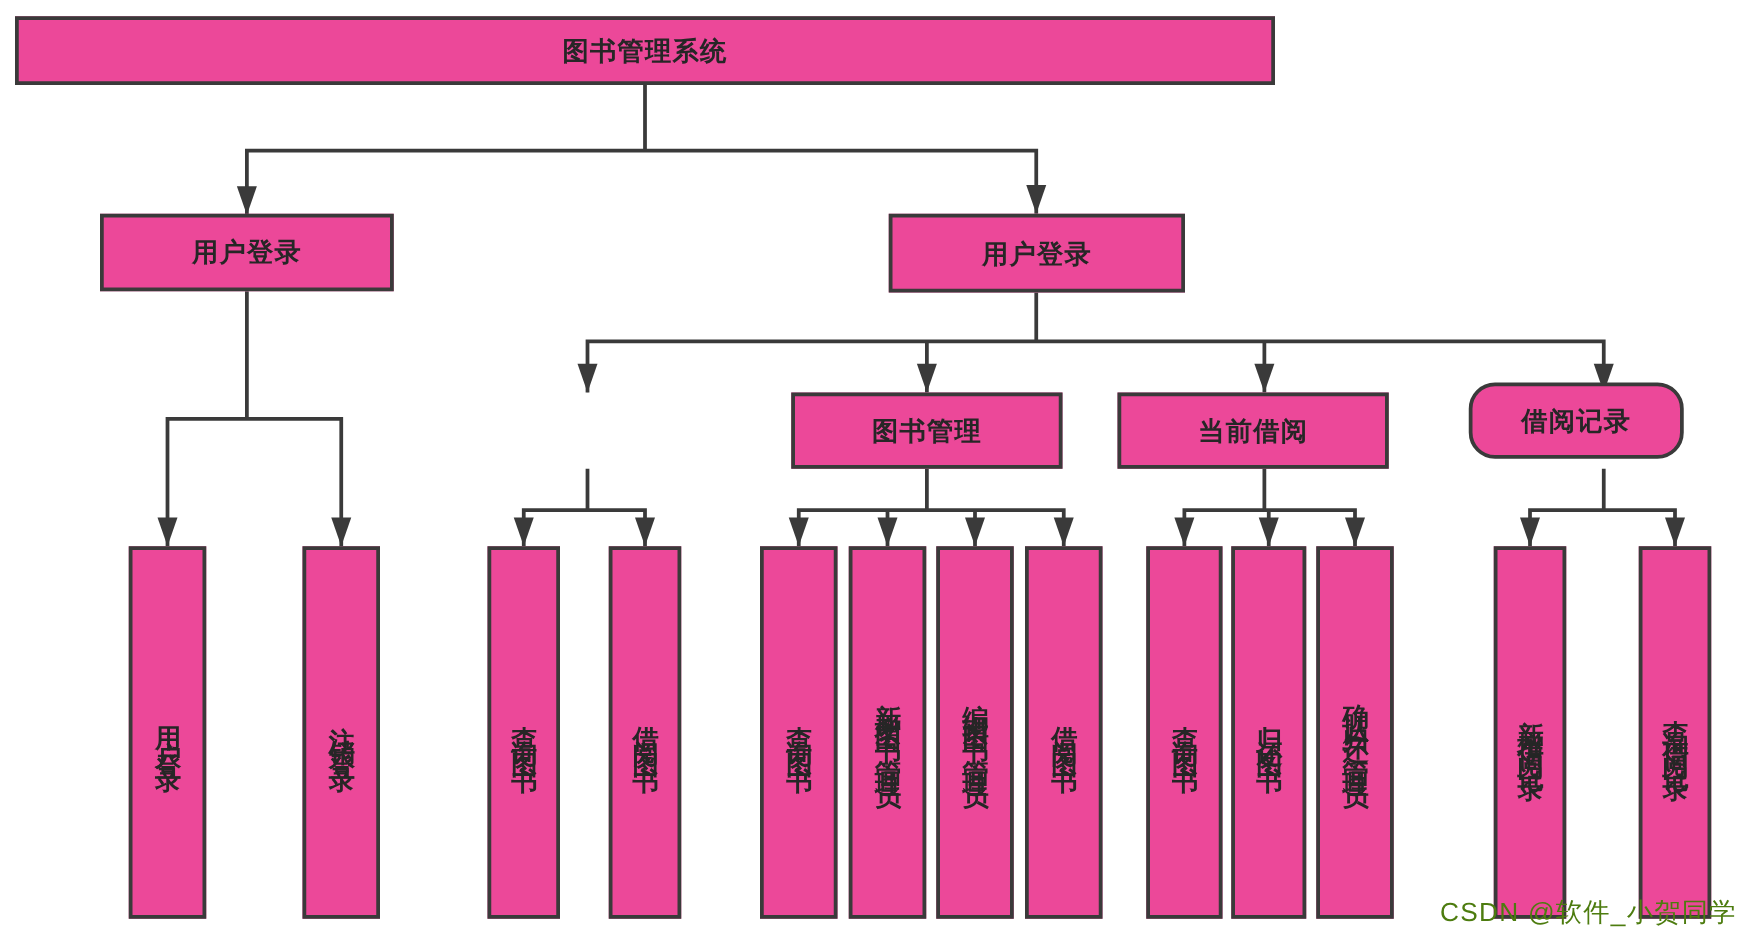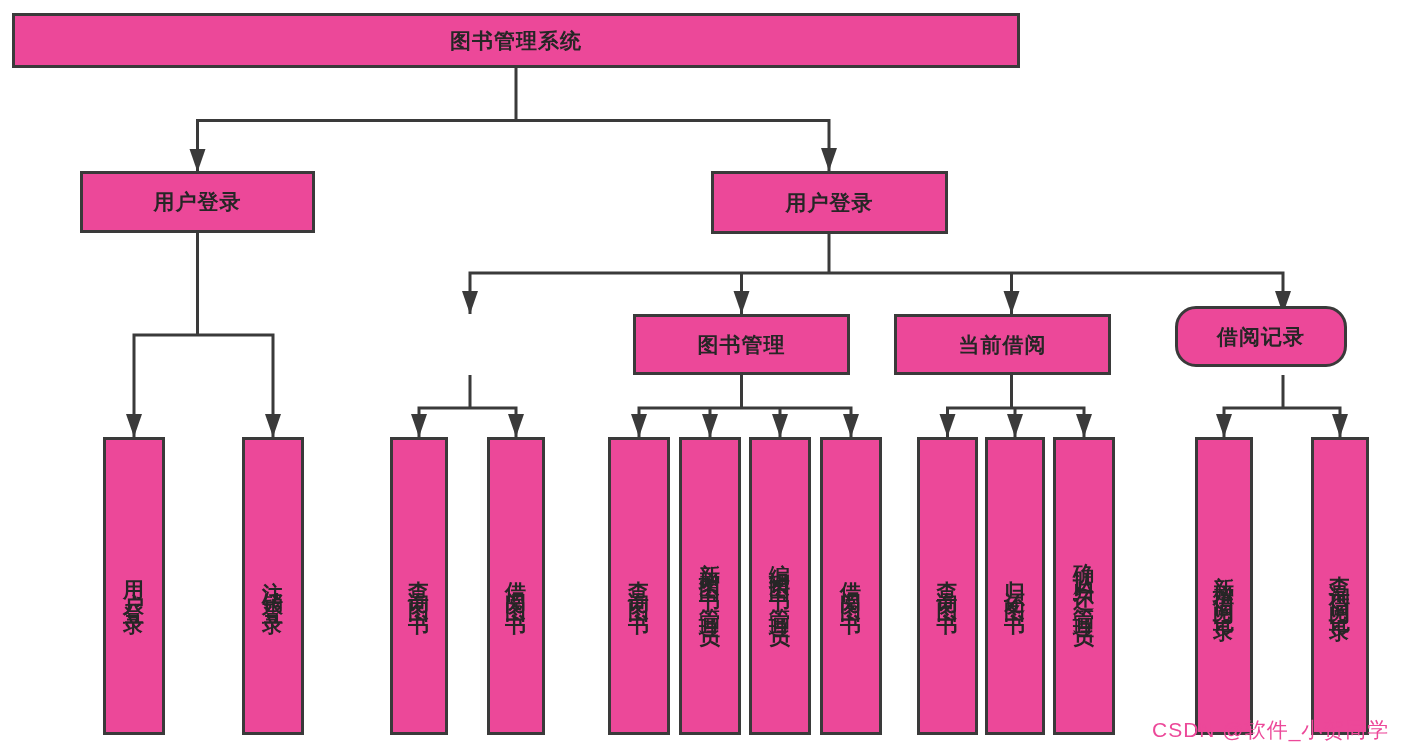--- a/index.html
+++ b/index.html
@@ -79,21 +79,21 @@
   .l-cur-return { left: 985px;  top: 437px; width: 60px; height: 298px; }
   .l-cur-confirm{ left: 1053px; top: 437px; width: 62px; height: 298px; }
   .l-rec2-add   { left: 1195px; top: 437px; width: 58px; height: 298px; }
   .l-rec2-query { left: 1311px; top: 437px; width: 58px; height: 298px; }
 
   .watermark {
     position: absolute;
     left: 1152px;
     top: 716px;
     font-size: 21px;
-    color: #ec4899;
+    color: #4d7c0f;
     white-space: nowrap;
     letter-spacing: 1px;
   }
 </style>
 </head>
 <body>
 
 <div class="canvas">
 
   <svg class="connectors" viewBox="0 0 1405 747" xmlns="http://www.w3.org/2000/svg">

